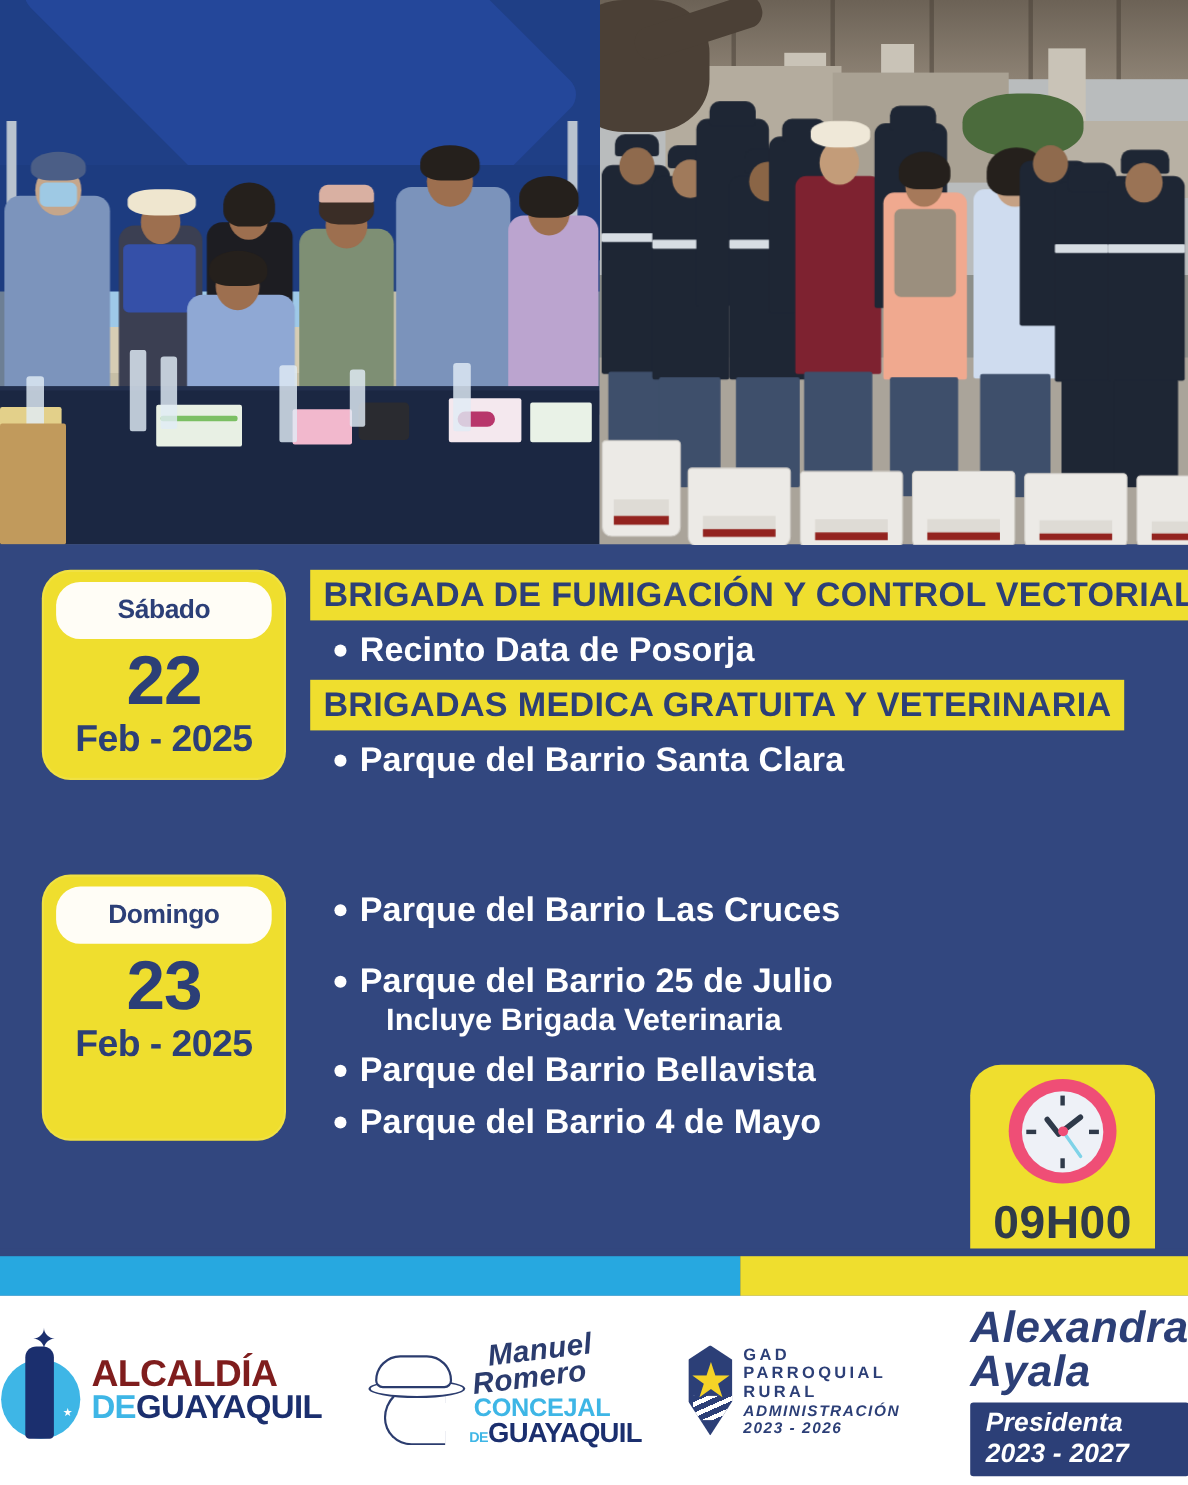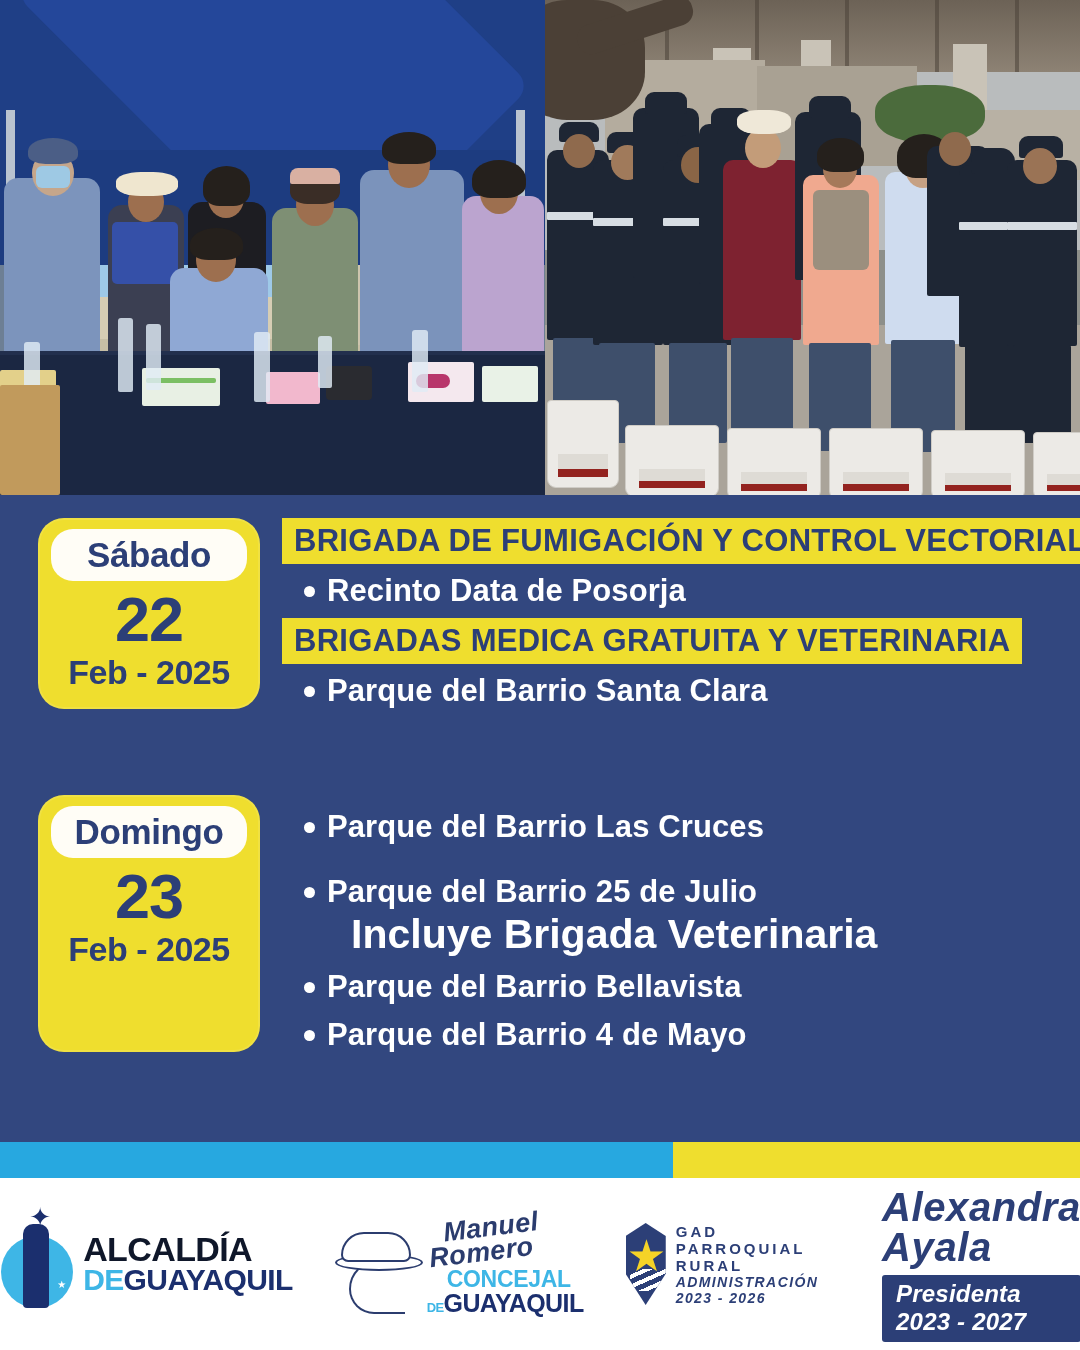--- a/index.html
+++ b/index.html
@@ -54,33 +54,33 @@
 
   
   .body{position:absolute;left:0;top:495px;width:1080px;height:640px;background:#32477f;}
 
   .row{position:absolute;display:flex;}
   .datecard{width:222px;background:#efde2e;border-radius:26px;
             box-shadow:0 0 0 2px rgba(255,255,255,.10) inset;
             display:flex;flex-direction:column;align-items:center;flex:0 0 auto;}
   .datecard .dayname{width:196px;margin-top:11px;height:52px;background:#fffdf6;border-radius:22px;
             display:flex;align-items:center;justify-content:center;
-            color:#2c3f77;font-weight:bold;font-size:35px;letter-spacing:-.4px;}
+            color:#2c3f77;font-weight:bold;font-size:24px;letter-spacing:-.4px;}
   .datecard .daynum{color:#2c3f77;font-weight:bold;font-size:63px;line-height:.98;margin-top:8px;letter-spacing:-1px;}
   .datecard .monthyear{color:#2c3f77;font-weight:bold;font-size:34px;margin:2px 0 14px 0;letter-spacing:-.5px;}
 
   .col{margin-left:22px;flex:1 1 auto;}
   .ribbon{display:inline-block;background:#efde2e;color:#2c3f77;font-weight:bold;
           font-size:31px;letter-spacing:.3px;padding:7px 12px 8px 12px;white-space:nowrap;
           line-height:1;}
   .item{color:#ffffff;font-size:31px;font-weight:bold;line-height:1.14;letter-spacing:.1px;
         display:flex;align-items:flex-start;margin:9px 0 0 22px;}
   .item .dot{flex:0 0 auto;width:11px;height:11px;border-radius:50%;background:#ffffff;
              margin:13px 12px 0 0;}
-  .sub{color:#ffffff;font-size:41px;font-weight:bold;margin:1px 0 0 69px;line-height:1.14;}
+  .sub{color:#ffffff;font-size:28px;font-weight:bold;margin:1px 0 0 69px;line-height:1.14;}
 
   
   .clockpanel{position:absolute;left:882px;top:968px;width:168px;height:167px;
               background:#efde2e;border-radius:28px 28px 0 0;
               display:flex;flex-direction:column;align-items:center;}
   .clockface{position:relative;width:98px;height:98px;margin-top:13px;border-radius:50%;
              background:#ef4e76;display:flex;align-items:center;justify-content:center;}
   .clockface .inner{position:relative;width:74px;height:74px;border-radius:50%;background:#eef1f7;}
   .tick{position:absolute;background:#2f3a4a;}
   .t-top{left:50%;top:4px;margin-left:-2px;width:4px;height:9px;}
@@ -106,21 +106,21 @@
   .logo{display:flex;align-items:center;}
 
   
   .alc-mark{position:relative;width:76px;height:92px;margin-right:8px;}
   .alc-circle{position:absolute;left:2px;top:18px;width:72px;height:72px;border-radius:50%;
               background:#3eb6e6;}
   .alc-fig{position:absolute;left:24px;top:6px;width:26px;height:84px;background:#1b2f6e;
            border-radius:10px 10px 4px 4px;}
   .alc-spark{position:absolute;left:30px;top:-14px;color:#1b2f6e;font-size:26px;line-height:1;}
   .alc-star{position:absolute;width:8px;height:8px;color:#ffffff;font-size:10px;line-height:1;}
-  .alc-txt1{color:#0f172a;font-weight:bold;font-size:34px;line-height:.95;letter-spacing:-.6px;}
+  .alc-txt1{color:#7f1d1d;font-weight:bold;font-size:34px;line-height:.95;letter-spacing:-.6px;}
   .alc-txt2{font-size:30px;font-weight:bold;line-height:1;letter-spacing:-.6px;}
   .alc-de{color:#3eb6e6;}
   .alc-gye{color:#1b2f6e;}
 
   
   .mr-mark{position:relative;width:92px;height:96px;}
   .mr-hat{position:absolute;left:6px;top:16px;width:66px;height:26px;border:2px solid #2b3c6e;
           border-radius:26px 26px 8px 8px;background:#fff;}
   .mr-brim{position:absolute;left:0px;top:38px;width:84px;height:13px;border:2px solid #2b3c6e;
            border-radius:50%;background:#fff;}
@@ -365,20 +365,35 @@
         </div>
 
         <div class="item" style="margin-top:12px;">
           <span class="dot"></span>
           <span>Parque del Barrio 4 de Mayo</span>
         </div>
       </div>
     </div>
   </div>
 
+  <div class="clockpanel">
+    <div class="clockface">
+      <div class="inner">
+        <span class="tick t-top"></span>
+        <span class="tick t-bot"></span>
+        <span class="tick t-lft"></span>
+        <span class="tick t-rgt"></span>
+        <span class="hand h-hour"></span>
+        <span class="hand h-min"></span>
+        <span class="hand h-sec"></span>
+        <span class="pin"></span>
+      </div>
+    </div>
+    <div class="clocktime">09H00</div>
+  </div>
 
   <div class="stripebar">
     <div class="cyan"></div>
     <div class="yel"></div>
   </div>
 
   <div class="footer">
 
     <div class="logo">
       <div class="alc-mark">
@@ -399,21 +414,21 @@
 
     <div class="logo">
       <div class="mr-mark">
         <div class="mr-face"></div>
         <div class="mr-brim"></div>
         <div class="mr-hat"></div>
       </div>
       <div>
         <div class="mr-script" style="margin-left:16px;">Manuel</div>
         <div class="mr-script" style="margin-left:2px;">Romero</div>
-        <div class="mr-conc" style="margin-top:6px;margin-left:20px;">CONCEJAL</div>
+        <div class="mr-conc" style="margin-top:6px;margin-left:4px;">CONCEJAL</div>
         <div class="mr-gq" style="margin-left:0px;">
           <span class="mr-de">DE</span><span class="mr-gye">GUAYAQUIL</span>
         </div>
       </div>
     </div>
 
     <div class="logo">
       <div class="po-shield">
         <div class="po-star">★</div>
         <div class="po-bars"></div>

